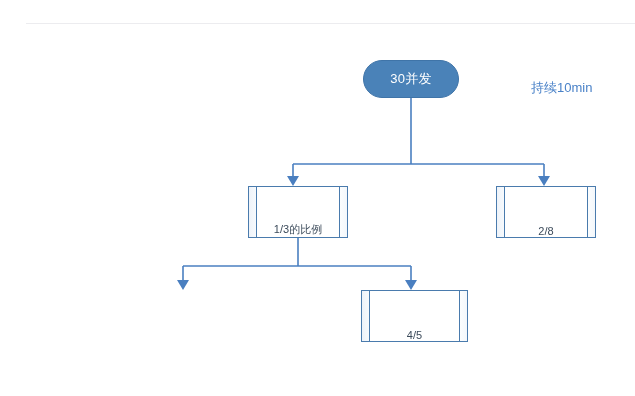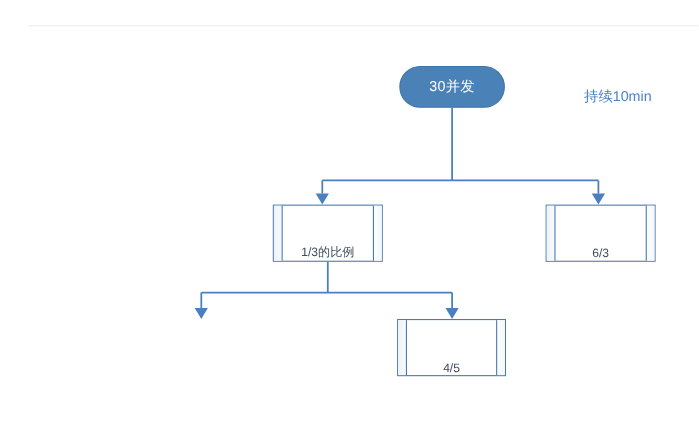--- a/index.html
+++ b/index.html
@@ -78,21 +78,21 @@
     position: relative;
     z-index: 2;
     font-size: 11px;
     color: #3b4a5a;
     white-space: nowrap;
   }
 
   .node-mid-left  { left: 222px; top: 186px; width: 100px; height: 52px; }
   .node-mid-right { left: 470px; top: 186px; width: 100px; height: 52px; }
   .node-bot-left  { left: 108px; top: 290px; width: 99px;  height: 52px; }
-  .node-bot-right { left: 335px; top: 290px; width: 99px;  height: 52px; }
+  .node-bot-right { left: 335px; top: 290px; width: 107px;  height: 52px; }
 
   
   .annotation {
     position: absolute;
     left: 505px;
     top: 79px;
     font-size: 13px;
     color: #4a82c8;
     white-space: nowrap;
   }
@@ -145,21 +145,21 @@
 
   <div class="node-box node-mid-left">
     <span class="bar left"></span>
     <span class="bar right"></span>
     <span class="boxlabel">1/3的比例</span>
   </div>
 
   <div class="node-box node-mid-right">
     <span class="bar left"></span>
     <span class="bar right"></span>
-    <span class="boxlabel">6/3</span>
+    <span class="boxlabel">2/8</span>
   </div>
 
 
   <div class="node-box node-bot-right">
     <span class="bar left"></span>
     <span class="bar right"></span>
     <span class="boxlabel">4/5</span>
   </div>
 
 </div>

